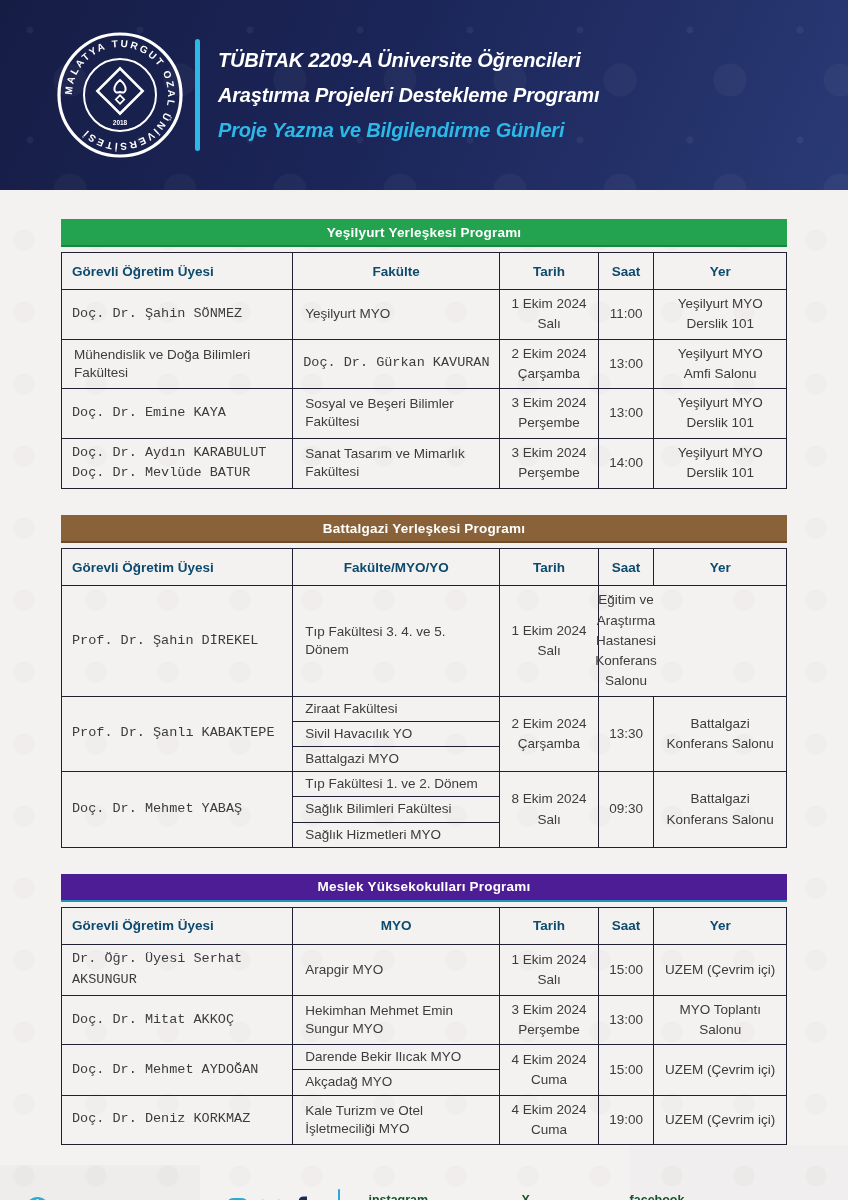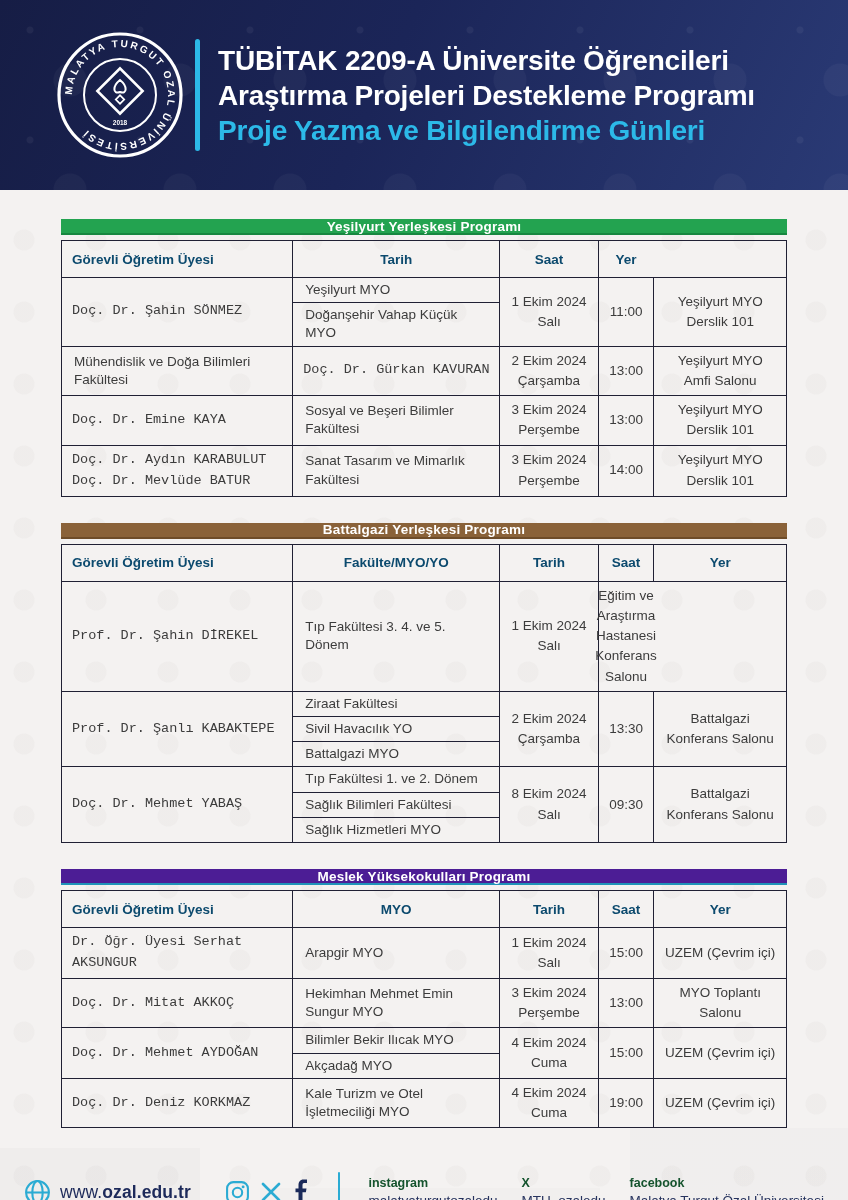--- a/index.html
+++ b/index.html
@@ -25,29 +25,30 @@
     position: absolute; inset: 0;
     background-image: radial-gradient(circle at 30px 30px, rgba(255,255,255,0.05) 0 3px, transparent 4px),
                       radial-gradient(circle at 70px 80px, rgba(255,255,255,0.035) 0 16px, transparent 17px);
     background-size: 110px 110px;
   }
   .hdr-inner { position: absolute; inset: 0; display: flex; align-items: center; }
   .seal { margin-left: 55px; width: 130px; height: 130px; flex: 0 0 auto; }
   .vbar { width: 5px; height: 112px; background: #2cb9e8; border-radius: 3px; margin-left: 10px; }
   .titles { margin-left: 18px; display: flex; flex-direction: column; }
   .titles .t {
-    color: #ffffff; font-weight: 700; font-size: 28px; line-height: 35px; letter-spacing: -0.2px;
+    color: #ffffff; font-weight: 700; font-size: 20px; line-height: 35px; letter-spacing: -0.2px;
     white-space: nowrap;
+    font-style: italic;
   }
   .titles .t.accent { color: #2cb9e8; }
 
   
   .sections { width: 726px; margin: 0 auto 0 61px; padding-top: 29px; }
   .banner {
-    height: 16px; display: flex; align-items: center; justify-content: center;
+    height: 28px; display: flex; align-items: center; justify-content: center;
     border-bottom: 2.5px solid rgba(0,0,0,0.28);
   }
   .banner span { color: #fff; font-size: 13.5px; font-weight: 600; letter-spacing: 0.2px; }
   .stable {
     margin-top: 5px; margin-bottom: 26px;
     border: 1.6px solid #202034; background: transparent;
   }
   .trow { display: grid; grid-template-columns: 31.8% 28.6% 13.6% 7.7% 18.3%; min-height: 48px; }
   .trow + .trow { border-top: 1.6px solid #202034; }
   .trow.thead { min-height: 36px; }
@@ -115,29 +116,29 @@
   </div>
 </div>
 
 <div class="sections">
     <div class="banner" style="background: rgb(35, 163, 80); border-bottom-color: rgb(23, 135, 64);">
       <span>Yeşilyurt Yerleşkesi Programı</span>
     </div>
     <div class="stable">
       <div class="trow thead">
         <div class="cell">Görevli Öğretim Üyesi</div>
+        <div class="cell">Fakülte</div>
         <div class="cell">Tarih</div>
         <div class="cell">Saat</div>
         <div class="cell">Yer</div>
       </div>
       <div class="trow">
         <div class="cell namecell">Doç. Dr. Şahin SÖNMEZ</div>
         <div class="cell unitcell">
           <div class="unit">Yeşilyurt MYO</div>
-          <div class="unit">Doğanşehir Vahap Küçük MYO</div>
         </div>
         <div class="cell center">1 Ekim 2024
 Salı</div>
         <div class="cell center">11:00</div>
         <div class="cell center">Yeşilyurt MYO
 Derslik 101</div>
       </div>
       <div class="trow">
         <div class="cell unitcell">
           <div class="unit">Mühendislik ve Doğa Bilimleri Fakültesi</div>
@@ -251,21 +252,21 @@
         </div>
         <div class="cell center">3 Ekim 2024
 Perşembe</div>
         <div class="cell center">13:00</div>
         <div class="cell center">MYO Toplantı
 Salonu</div>
       </div>
       <div class="trow">
         <div class="cell namecell">Doç. Dr. Mehmet AYDOĞAN</div>
         <div class="cell unitcell">
-          <div class="unit">Bilimler Bekir Ilıcak MYO</div>
+          <div class="unit">Darende Bekir Ilıcak MYO</div>
           <div class="unit">Akçadağ MYO</div>
         </div>
         <div class="cell center">4 Ekim 2024
 Cuma</div>
         <div class="cell center">15:00</div>
         <div class="cell center">UZEM (Çevrim içi)</div>
       </div>
       <div class="trow">
         <div class="cell namecell">Doç. Dr. Deniz KORKMAZ</div>
         <div class="cell unitcell">

